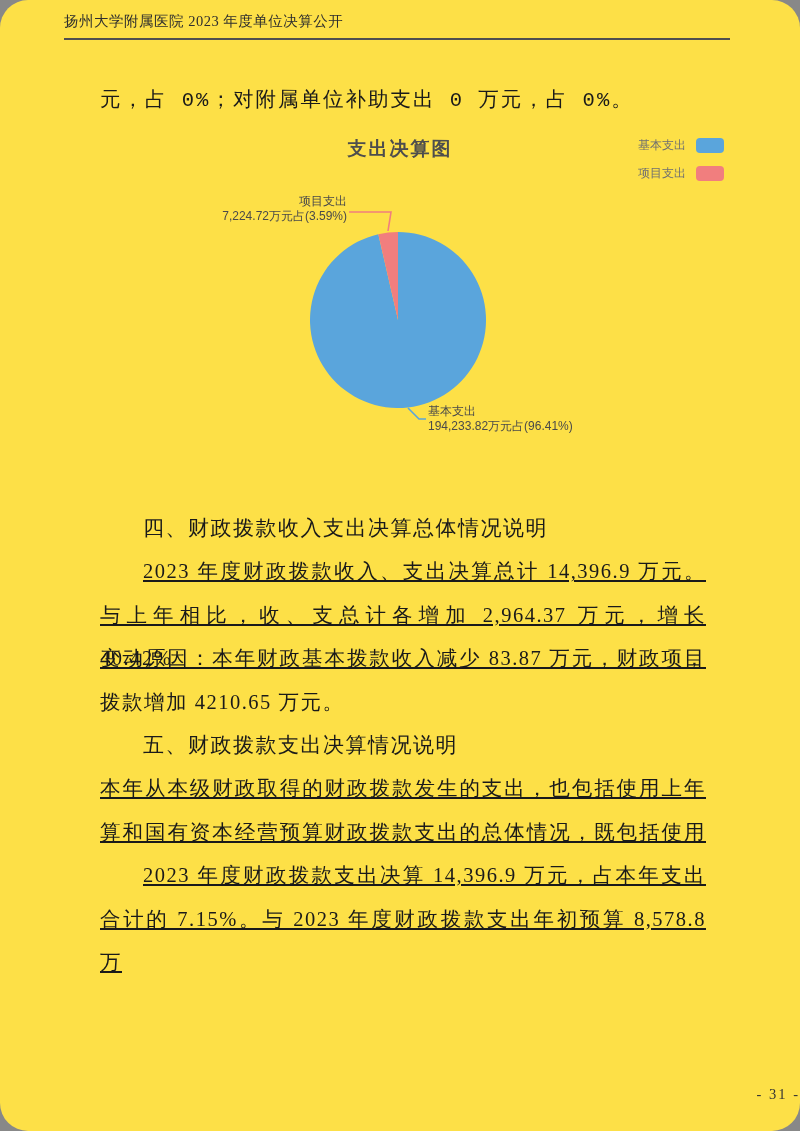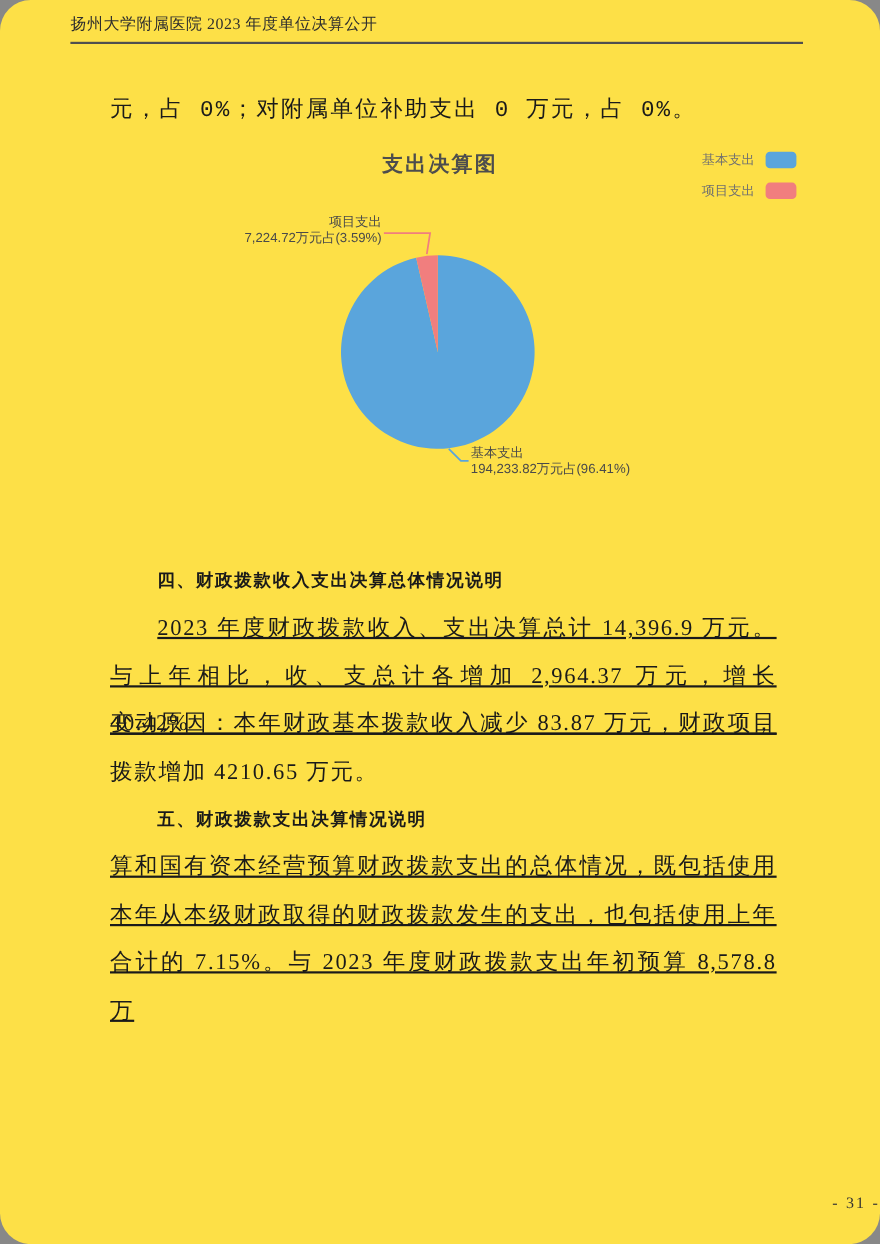--- a/index.html
+++ b/index.html
@@ -49,21 +49,21 @@
   .pie-label.basic{left:428px;top:276px;text-align:left;}
   
   .body-text{position:absolute;left:100px;top:507px;width:606px;}
   .t-line{
     height:43.4px;line-height:43.4px;
     font-size:20.5px;letter-spacing:1.5px;
     white-space:nowrap;
   }
   .t-line.just{white-space:normal;text-align:justify;text-align-last:justify;text-decoration:underline;}
   .t-line.indent{padding-left:43px;}
-  .t-line.bold{font-weight:bold;font-size:16px;}
+  .t-line.bold{font-weight:normal;font-size:21px;}
   
   .page-number{
     position:absolute;left:0;top:1086px;width:100%;
     text-align:right;font-size:14.5px;color:#333;letter-spacing:2px;
   }
 </style>
 </head>
 <body>
 
 <div class="page">
@@ -105,19 +105,20 @@
     </div>
   </div>
 
   <div class="body-text">
     <div class="t-line bold indent">四、财政拨款收入支出决算总体情况说明</div>
     <div class="t-line just indent">2023 年度财政拨款收入、支出决算总计 14,396.9 万元。</div>
     <div class="t-line just">与上年相比，收、支总计各增加 2,964.37 万元，增长 40.42%，</div>
     <div class="t-line just">变动原因：本年财政基本拨款收入减少 83.87 万元，财政项目</div>
     <div class="t-line">拨款增加 4210.65 万元。</div>
     <div class="t-line bold indent">五、财政拨款支出决算情况说明</div>
+    <div class="t-line just">本年从本级财政取得的财政拨款发生的支出，也包括使用上年</div>
     <div class="t-line just">算和国有资本经营预算财政拨款支出的总体情况，既包括使用</div>
-    <div class="t-line just">本年从本级财政取得的财政拨款发生的支出，也包括使用上年</div>
+    <div class="t-line just indent">2023 年度财政拨款支出决算 14,396.9 万元，占本年支出</div>
     <div class="t-line just">合计的 7.15%。与 2023 年度财政拨款支出年初预算 8,578.8 万</div>
   </div>
 
   <div class="page-number">- 31 -</div>
 </div>
 
 </body></html>

